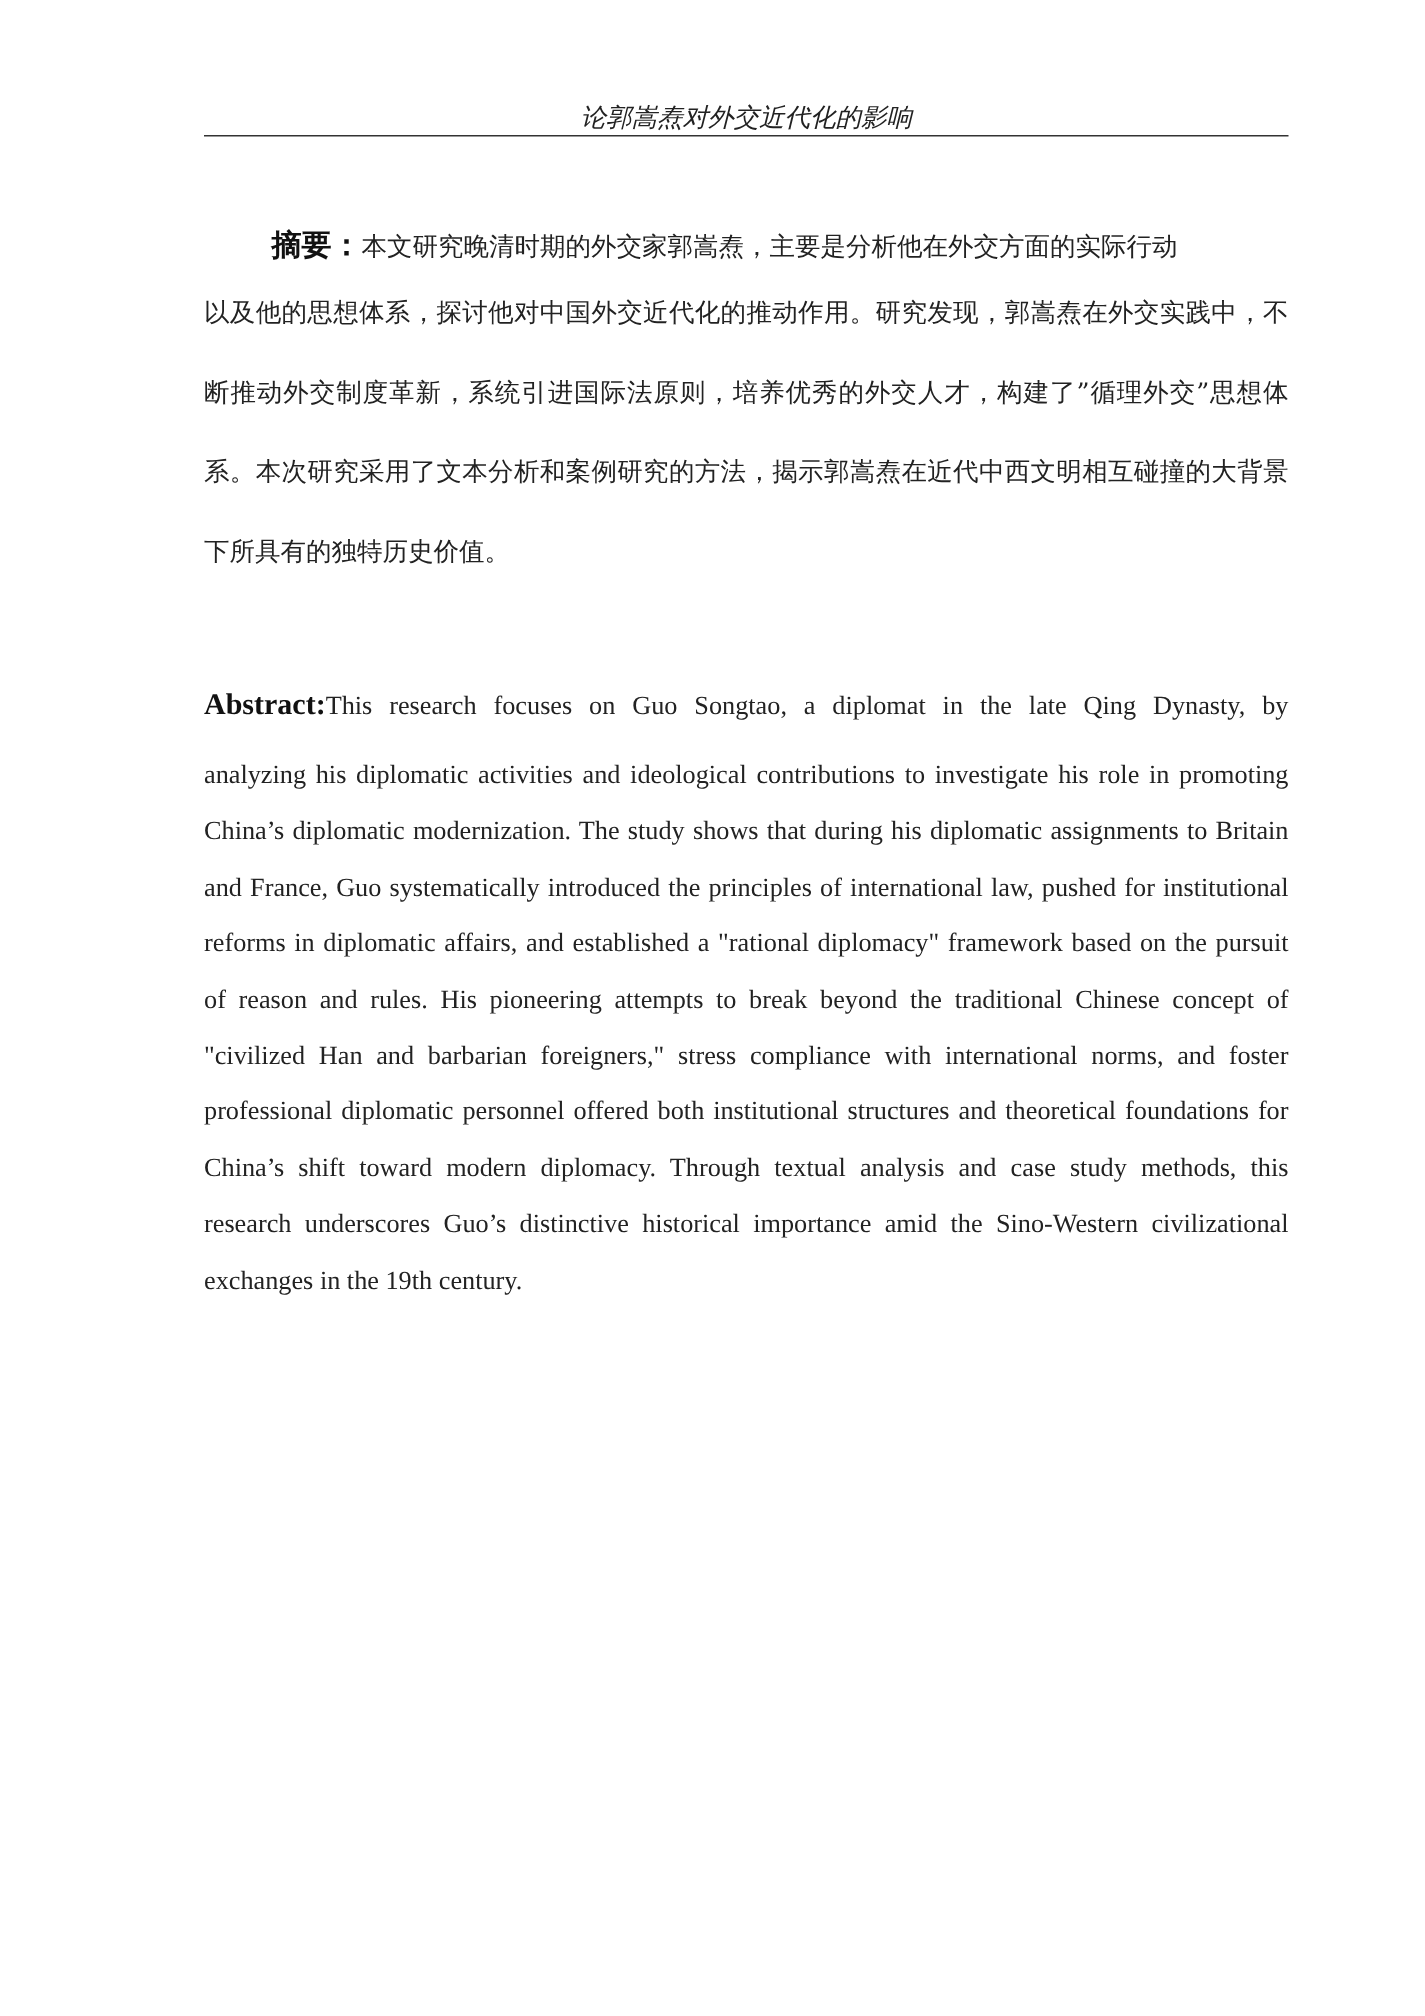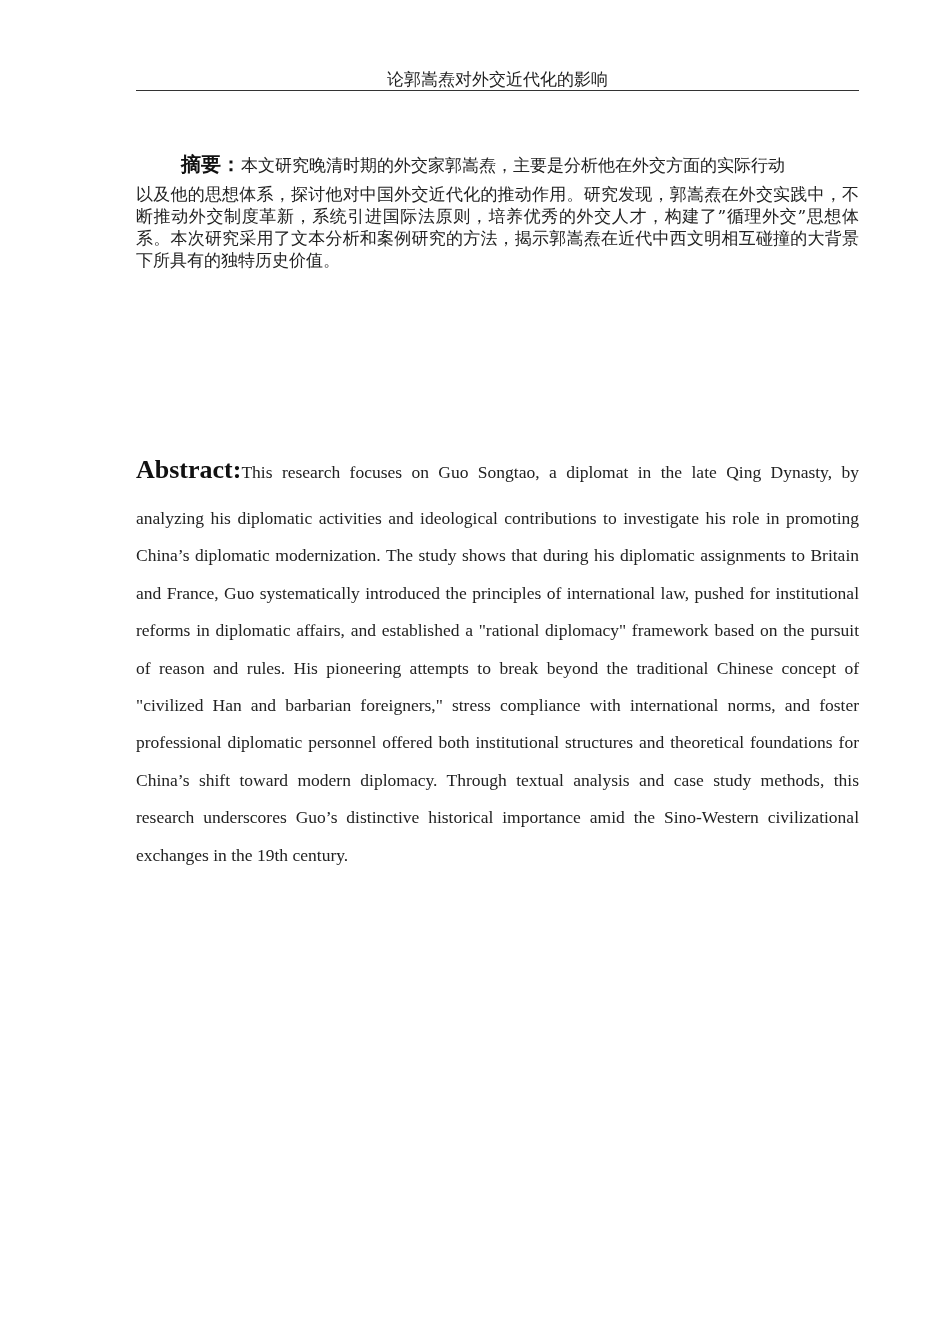--- a/index.html
+++ b/index.html
@@ -3,40 +3,40 @@
   <meta charset="utf-8">
   <style>
     html, body { margin: 0; padding: 0; background: #ffffff; }
     body { width: 950px; height: 1344px; position: relative; overflow: hidden; color: #1a1a1a; }
     .page { position: absolute; left: 0; top: 0; width: 950px; height: 1344px; background: #fff; }
     .header {
       position: absolute; left: 136px; top: 68px; width: 723px; height: 22px;
       border-bottom: 1.5px solid #333;
       text-align: center;
       font-family: "DejaVu Serif", "Liberation Serif", serif;
-      font-size: 17px; line-height: 22px; color: #222;
+      font-size: 17px; line-height: 22px; color: #222; font-style: italic;
     }
     .cn-block {
       position: absolute; left: 136px; top: 146px; width: 723px;
       font-family: "DejaVu Serif", "Liberation Serif", serif;
       font-size: 17px; color: #222;
     }
     .cn-p { text-align: justify; text-align-last: left; margin: 0; }
     .cn-first { text-indent: 45px; line-height: 36px; }
-    .cn-rest { line-height: 22px; }
+    .cn-rest { line-height: 53px; }
     .label-cn { font-family: Liberation Serif, serif; font-weight: bold; font-size: 20px; color: #111; }
     .cn-keywords { margin-top: 10px; text-indent: 45px; line-height: 30px; }
     .en-block {
       position: absolute; left: 136px; top: 453px; width: 723px;
       font-family: "Liberation Serif", "DejaVu Serif", serif;
       font-size: 17.5px; color: #222;
     }
     .en-p { margin: 0; text-align: justify; text-align-last: left; line-height: 37.4px; }
     .en-first-line { line-height: 34px; display: block; }
-    .label-en { font-family: "Liberation Serif", "DejaVu Serif", serif; font-weight: bold; font-size: 26px; color: #111; }
+    .label-en { font-family: "Liberation Serif", "DejaVu Serif", serif; font-weight: bold; font-size: 20px; color: #111; }
     .en-kw { margin-top: 5px; line-height: 48px; }
   </style>
 </head>
 <body>
 
 <div class="page">
 
   <div class="header">
     <span>论郭嵩焘对外交近代化的影响</span>
   </div>

